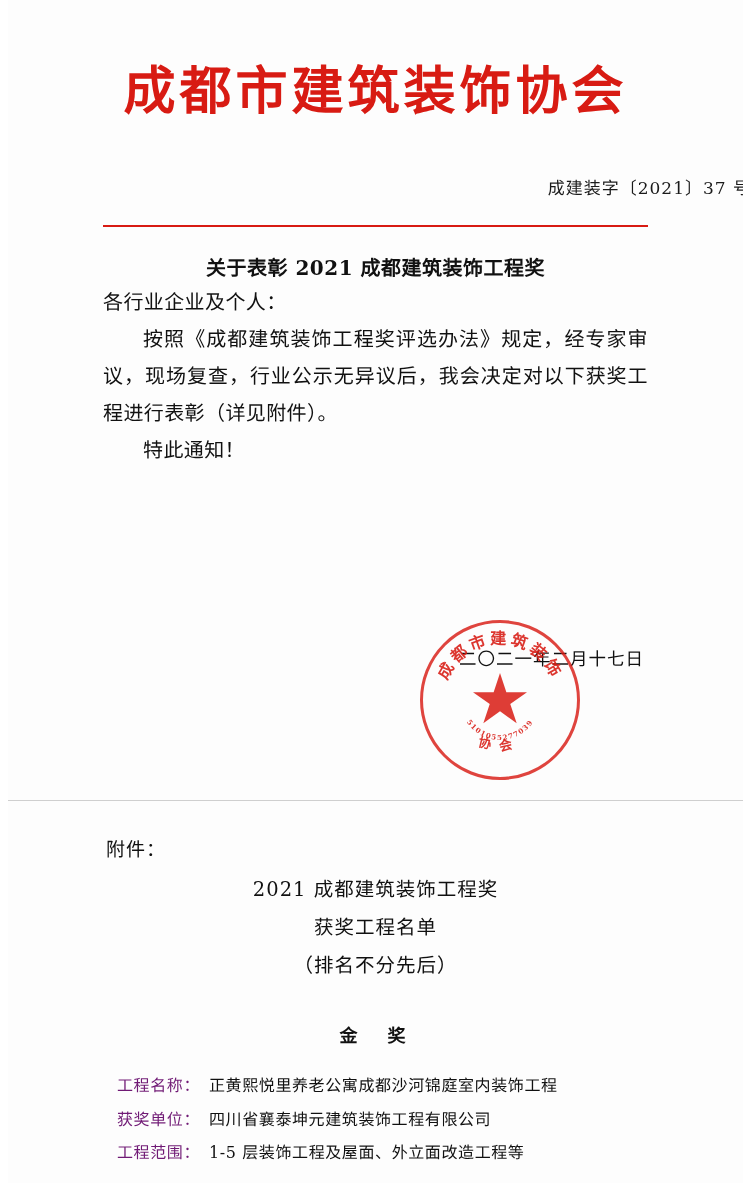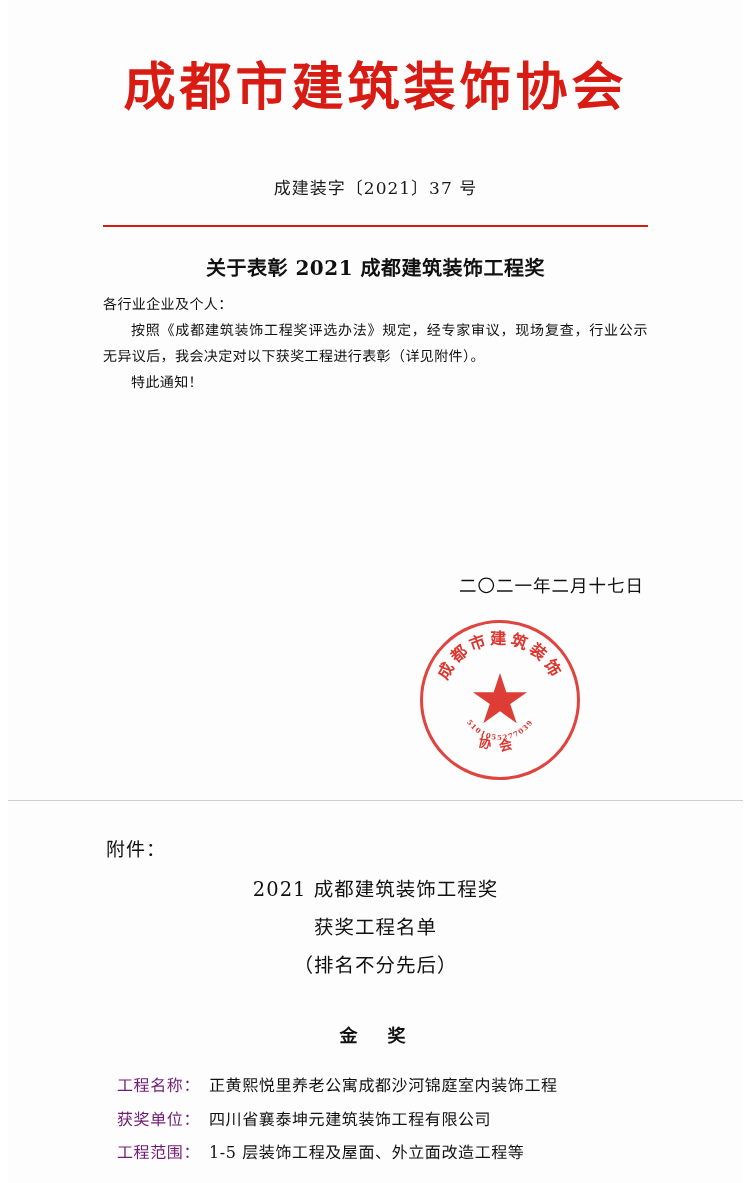--- a/index.html
+++ b/index.html
@@ -27,32 +27,32 @@
   
   .doc-top {
     position: relative;
     padding: 0;
     height: 800px;
   }
 
   .org-title {
     text-align: center;
     color: #d81b13;
-    font-family: Liberation Mono, monospace;
+    font-family: Liberation Sans, sans-serif;
     font-weight: bold;
     font-size: 52px;
     letter-spacing: 4px;
     margin: 0;
     padding-top: 62px;
     line-height: 1.15;
     white-space: nowrap;
   }
 
   .doc-number {
-    text-align: center;
+    text-align: right;
     font-size: 17px;
     color: #1a1a1a;
     margin-top: 52px;
     letter-spacing: 1px;
   }
 
   .red-rule {
     width: 545px;
     height: 2.5px;
     background: #d81b13;
@@ -63,22 +63,22 @@
     text-align: center;
     font-size: 20px;
     font-weight: bold;
     line-height: 1.55;
     margin-top: 26px;
     letter-spacing: 0.5px;
   }
 
   .body-block {
     width: 545px;
-    margin: 8px auto 0 auto;
-    font-size: 14px;
+    margin: 0 auto 0 auto;
+    font-size: 20px;
     line-height: 1.85;
     text-align: justify;
     letter-spacing: 0.4px;
   }
   .body-block p {
     margin: 0;
   }
   .indent2 { text-indent: 2em; }
 
   .signature-row {

